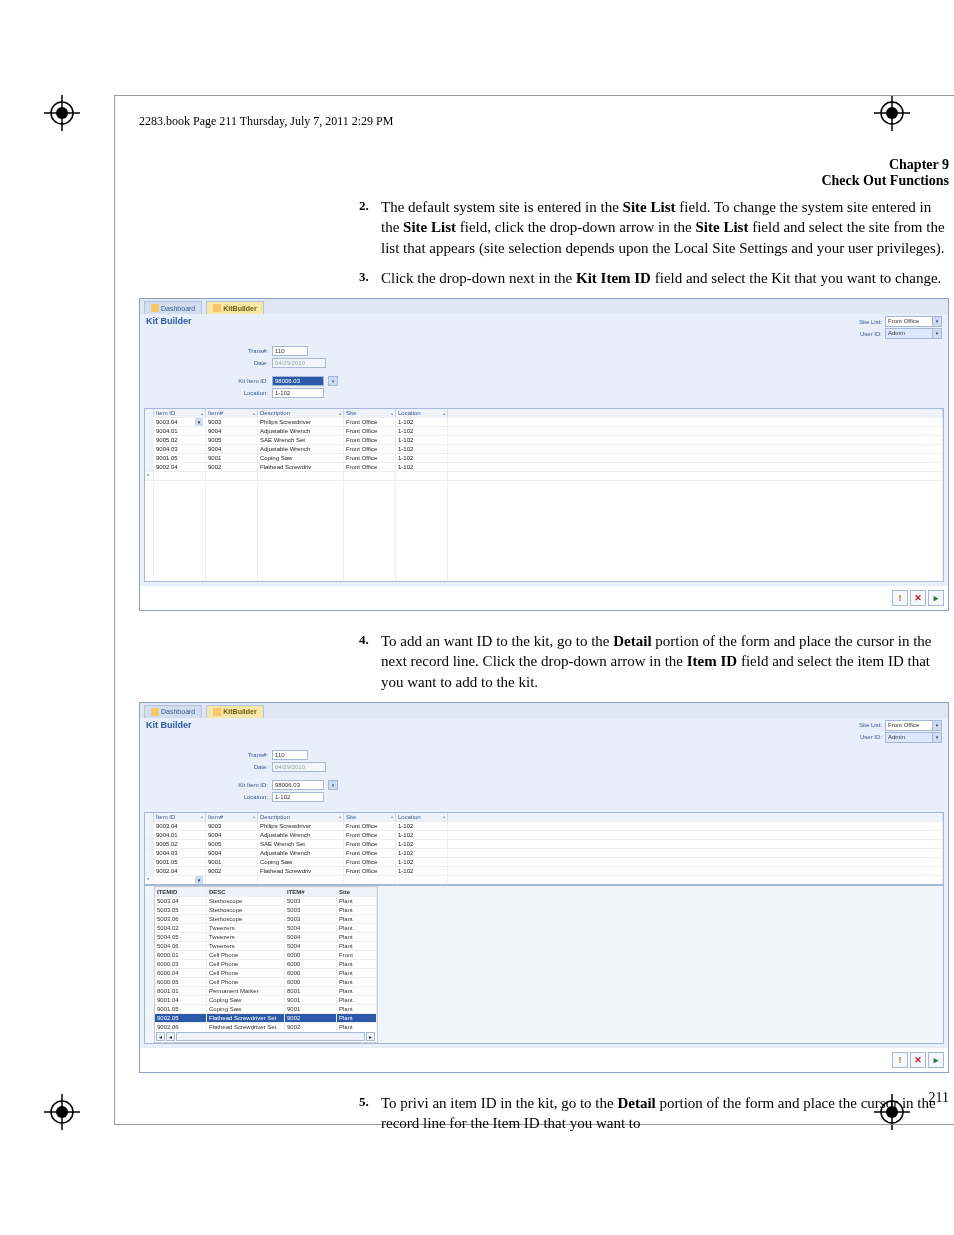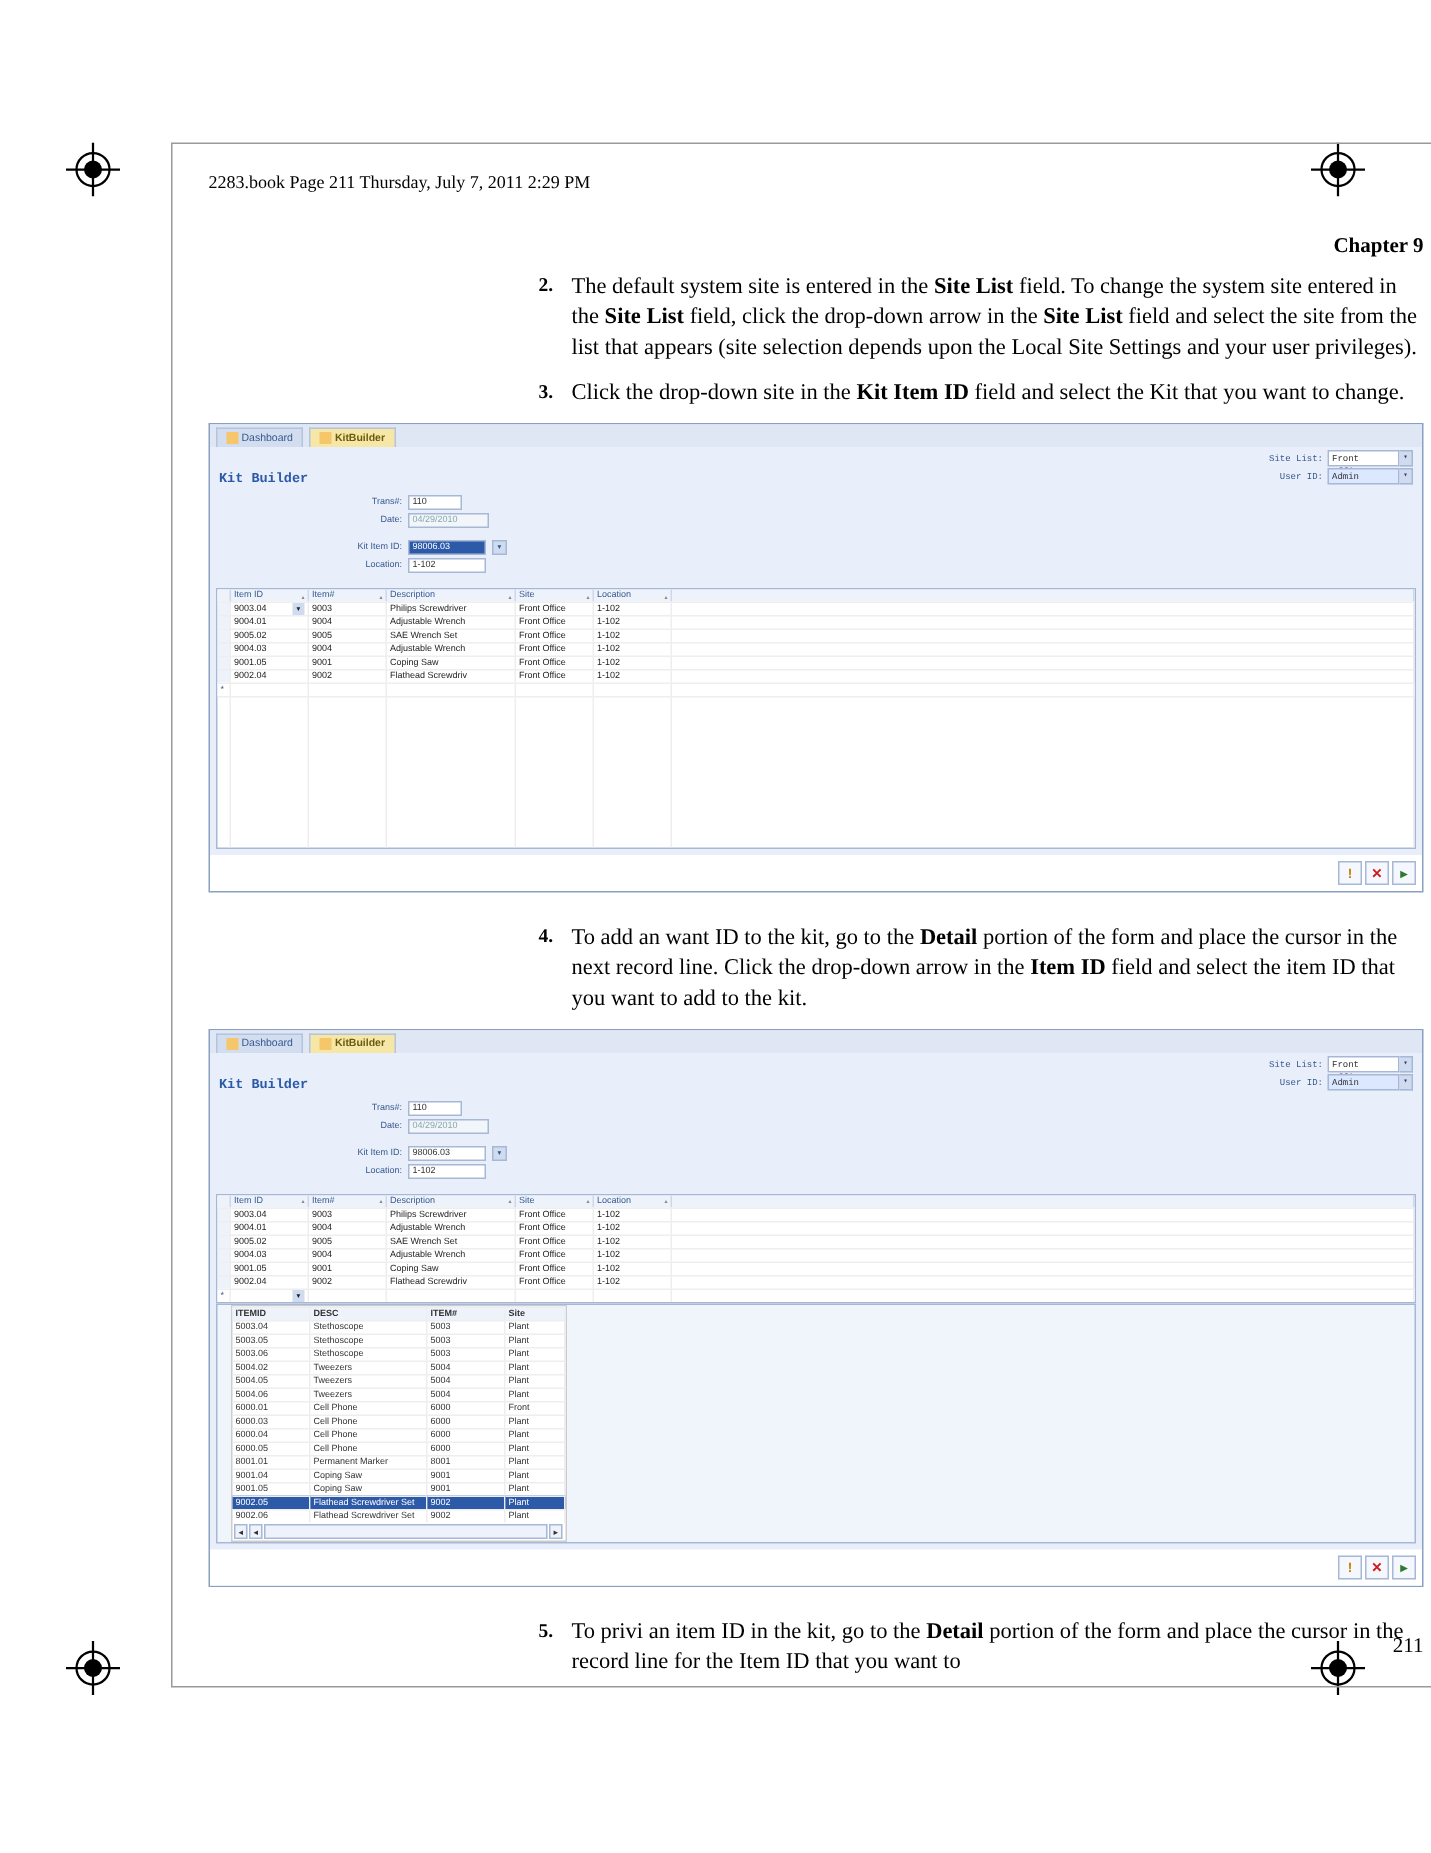--- a/index.html
+++ b/index.html
@@ -41,21 +41,21 @@
     font-family: Tahoma, Arial, sans-serif;
     font-size: 6px;
     color: #333;
     border: 1px solid #8a9fc2;
   }
   .ss-outer { background: #e8effa; }
   .ss-tabs { display: flex; background: #dfe7f4; padding: 2px 4px 0 4px; gap: 4px; }
   .ss-tab { padding: 2px 6px; font-size: 7px; color: #36588f; background: #d2ddf0; border: 1px solid #b4c4e0; border-bottom: none; display: flex; align-items: center; gap: 2px; }
   .ss-tab.active { background: #f6e7a6; font-weight: bold; color: #6a5a10; }
   .ss-tab .ticon { width: 8px; height: 8px; background: #f6c76a; display: inline-block; }
-  .ss-titlebar { display: flex; justify-content: space-between; align-items: flex-end; padding: 2px 6px; font-family: Liberation Mono, monospace; }
+  .ss-titlebar { display: flex; justify-content: space-between; align-items: flex-start; padding: 2px 6px; }
   .ss-title { color: #2d5aa8; font-size: 9px; font-weight: bold; }
   .ss-right { font-size: 6px; }
   .ss-right-row { display: flex; justify-content: flex-end; align-items: center; margin-bottom: 1px; }
   .ss-right-row label { color: #36588f; margin-right: 3px; }
   .ss-right-row .val { border: 1px solid #a7b8d6; background: #fff; width: 42px; padding: 0 2px; height: 9px; line-height: 9px; font-size: 6px; }
   .ss-right-row .val.sel { background: #dce8ff; }
   .ss-right-row .dd { width: 8px; height: 9px; background: #cfdcef; border: 1px solid #a7b8d6; border-left: none; font-size: 5px; text-align: center; line-height: 9px; color: #436; }
   .ss-form { padding: 4px 6px 8px 80px; }
   .ss-form-row { display: flex; align-items: center; margin-bottom: 2px; font-size: 6px; color: #36588f; }
   .ss-form-row label { width: 48px; text-align: right; padding-right: 4px; }
@@ -126,33 +126,34 @@
       <line x1="18" y1="0" x2="18" y2="36" stroke="#000" stroke-width="1.5"></line>
     </svg>
 </div>
 
 <div class="page">
   <div class="running-header">2283.book  Page 211  Thursday, July 7, 2011  2:29 PM</div>
 
   <div class="col">
     <div class="chapter-block">
       <div>Chapter 9</div>
+      <div>Check Out Functions</div>
     </div>
 
     <ol class="steps">
       <li>
         <span class="num">2.</span>
         <span class="txt">
           <span>The default system site is entered in the </span><b>Site List</b><span> field. To change the system site entered in the </span><b>Site List</b><span> field, click the drop-down arrow in the </span><b>Site List</b><span> field and select the site from the list that appears (site selection depends upon the Local Site Settings and your user privi­leges).</span>
         </span>
       </li>
       <li>
         <span class="num">3.</span>
         <span class="txt">
-          <span>Click the drop-down site in the </span><b>Kit Item ID</b><span> field and select the Kit that you want to change.</span>
+          <span>Click the drop-down next in the </span><b>Kit Item ID</b><span> field and select the Kit that you want to change.</span>
         </span>
       </li>
     </ol>
   </div>
 
   <div class="screenshot" style="margin: 10px 0 18px 0;">
     <div class="ss-outer">
       <div class="ss-tabs">
         <div class="ss-tab">
             <span class="ticon"></span>

